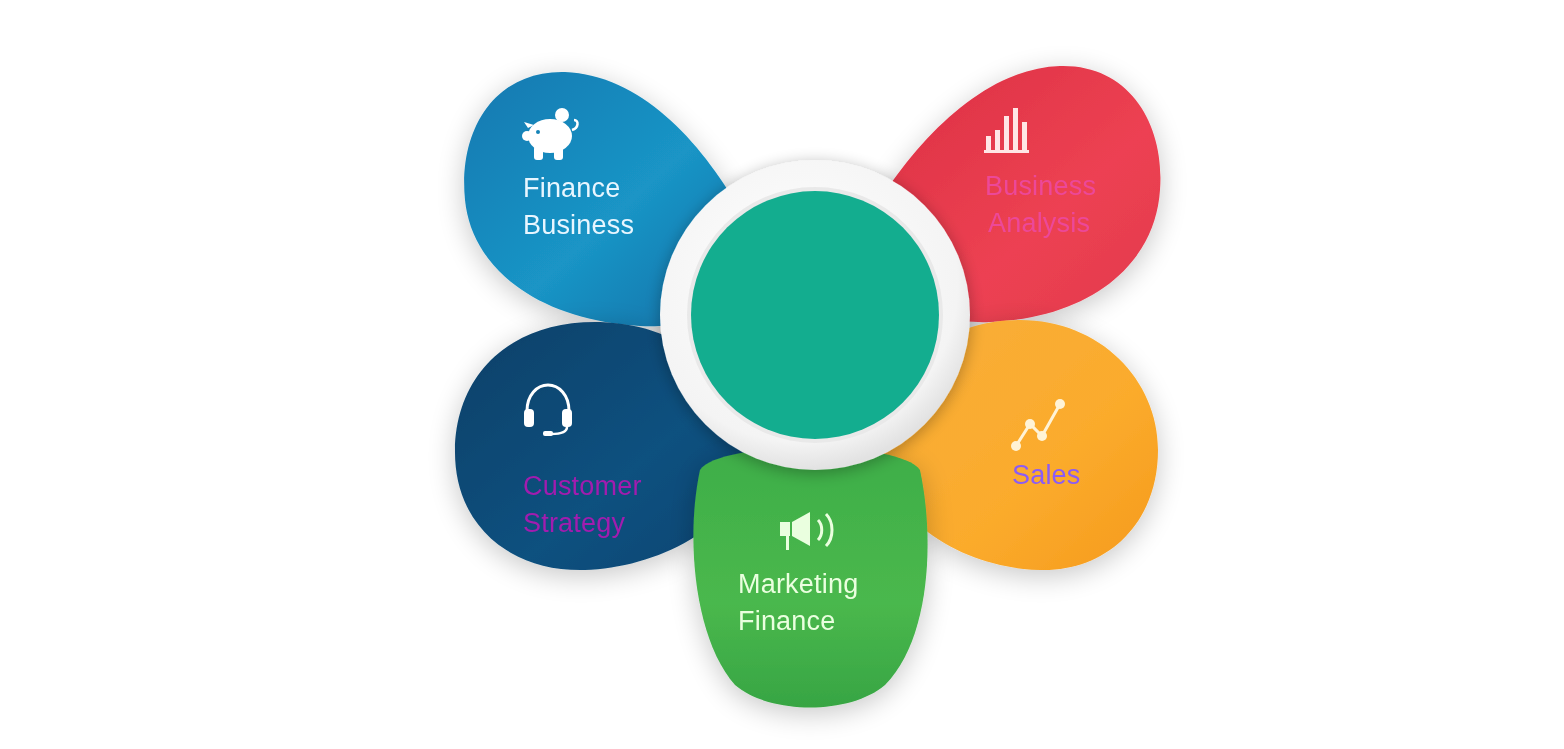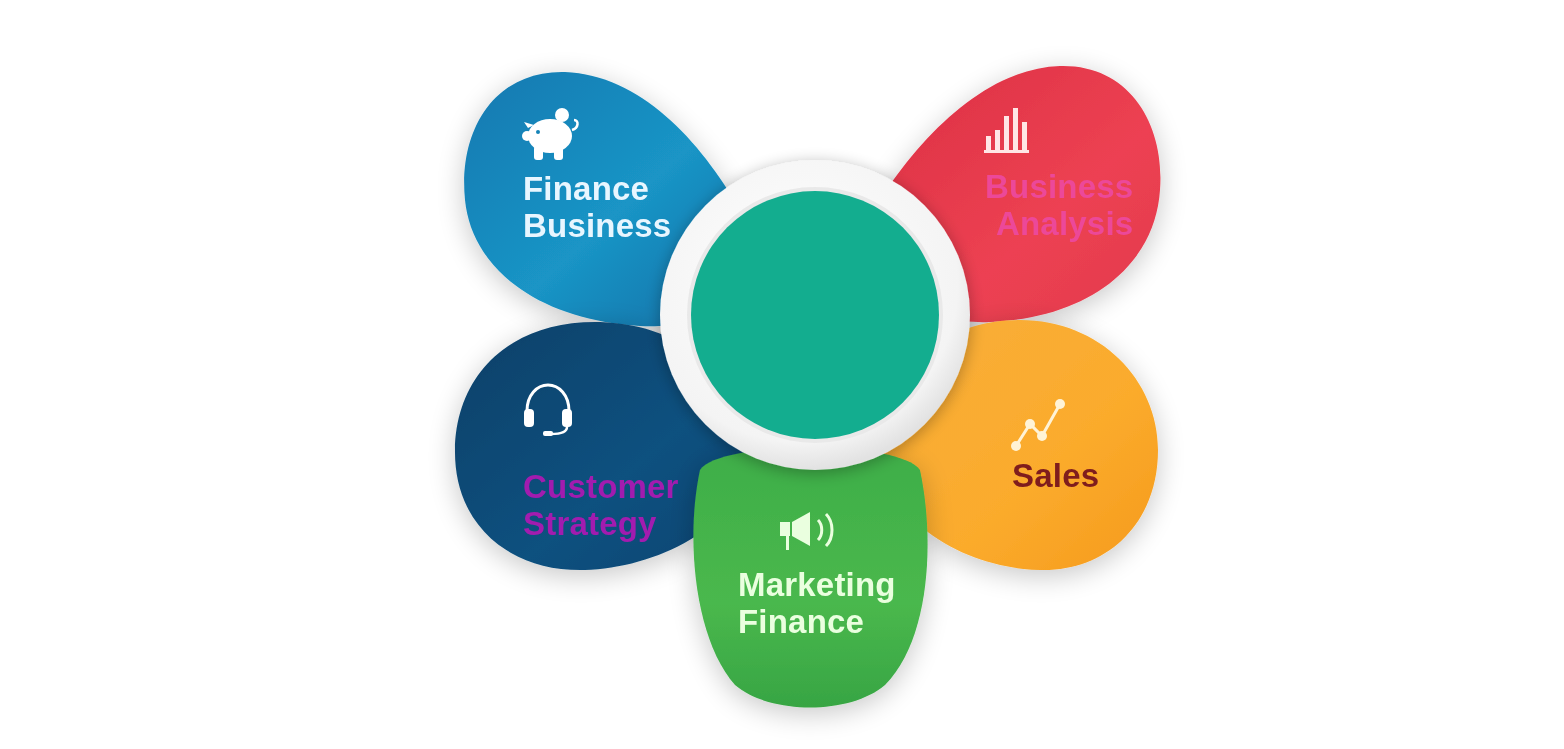--- a/index.html
+++ b/index.html
@@ -1,18 +1,18 @@
 <!DOCTYPE html>
 <html><head>
 <meta charset="utf-8">
 <style>
   html, body { margin: 0; padding: 0; background: #ffffff; }
   body { width: 1564px; height: 749px; overflow: hidden; position: relative; font-family: "Liberation Sans", "DejaVu Sans", sans-serif; }
   #stage { position: absolute; left: 0; top: 0; width: 1564px; height: 749px; }
-  .label { position: absolute; color: #f2f7ff; font-size: 33px; line-height: 37px; font-weight: bold; letter-spacing: 0.2px; white-space: nowrap; }
+  .label { position: absolute; color: #f2f7ff; font-size: 27px; line-height: 37px; font-weight: normal; letter-spacing: 0.2px; white-space: nowrap; }
   .label div { display: block; }
   .crm-text { position: absolute; left: 690px; top: 262px; width: 250px; text-align: center; color: #ffffff; font-weight: bold; font-size: 74px; line-height: 106px; letter-spacing: 1px; }
   .icon { position: absolute; }
 </style>
 </head>
 <body>
 
 <div id="stage">
   <svg width="1564" height="749" viewBox="0 0 1564 749" xmlns="http://www.w3.org/2000/svg" style="position:absolute;left:0;top:0;">
     <defs>
@@ -108,21 +108,21 @@
       <rect x="2" y="30" width="5" height="16"></rect>
       <rect x="11" y="24" width="5" height="22"></rect>
       <rect x="20" y="10" width="5" height="36"></rect>
       <rect x="29" y="2" width="5" height="44"></rect>
       <rect x="38" y="16" width="5" height="30"></rect>
       <rect x="0" y="44" width="45" height="3"></rect>
     </g>
   </svg>
   <div class="label" style="left:985px;top:168px;color:#ec4899;">
     <div>Business</div>
-    <div style="padding-left:3px;text-align:right;">Analysis</div>
+    <div style="padding-left:3px;">Analysis</div>
   </div>
 
   <svg class="icon" style="left:521px;top:381px;" width="54" height="56" viewBox="0 0 54 56">
     <path d="M6 30 C6 14, 16 4, 27 4 C38 4, 48 14, 48 30" stroke="#ffffff" stroke-width="3" fill="none"></path>
     <rect x="3" y="28" width="10" height="18" rx="4" fill="#ffffff"></rect>
     <rect x="41" y="28" width="10" height="18" rx="4" fill="#ffffff"></rect>
     <path d="M46 46 C46 52, 38 53, 30 53" stroke="#ffffff" stroke-width="2.5" fill="none"></path>
     <rect x="22" y="50" width="10" height="5" rx="2" fill="#ffffff"></rect>
   </svg>
   <div class="label" style="left:523px;top:468px;color:#a21caf;">
@@ -132,21 +132,21 @@
 
   <svg class="icon" style="left:1008px;top:396px;" width="60" height="58" viewBox="0 0 60 58">
     <polyline points="8,50 22,28 34,40 52,8" stroke="#fff3d6" stroke-width="3" fill="none"></polyline>
     <g fill="#fff3d6">
       <circle cx="8" cy="50" r="5"></circle>
       <circle cx="22" cy="28" r="5"></circle>
       <circle cx="34" cy="40" r="5"></circle>
       <circle cx="52" cy="8" r="5"></circle>
     </g>
   </svg>
-  <div class="label" style="left:1012px;top:457px;color:#7f1d1d;">
+  <div class="label" style="left:1012px;top:457px;color:#8b5cf6;">
     <div>Sales</div>
   </div>
 
   <svg class="icon" style="left:778px;top:508px;" width="64" height="44" viewBox="0 0 64 44">
     <g fill="#eaffdf">
       <rect x="2" y="14" width="10" height="14"></rect>
       <path d="M14 14 L32 4 L32 38 L14 28 Z"></path>
       <rect x="8" y="28" width="3" height="14"></rect>
     </g>
     <path d="M40 12 C45 17, 45 27, 40 32" stroke="#eaffdf" stroke-width="3" fill="none"></path>

